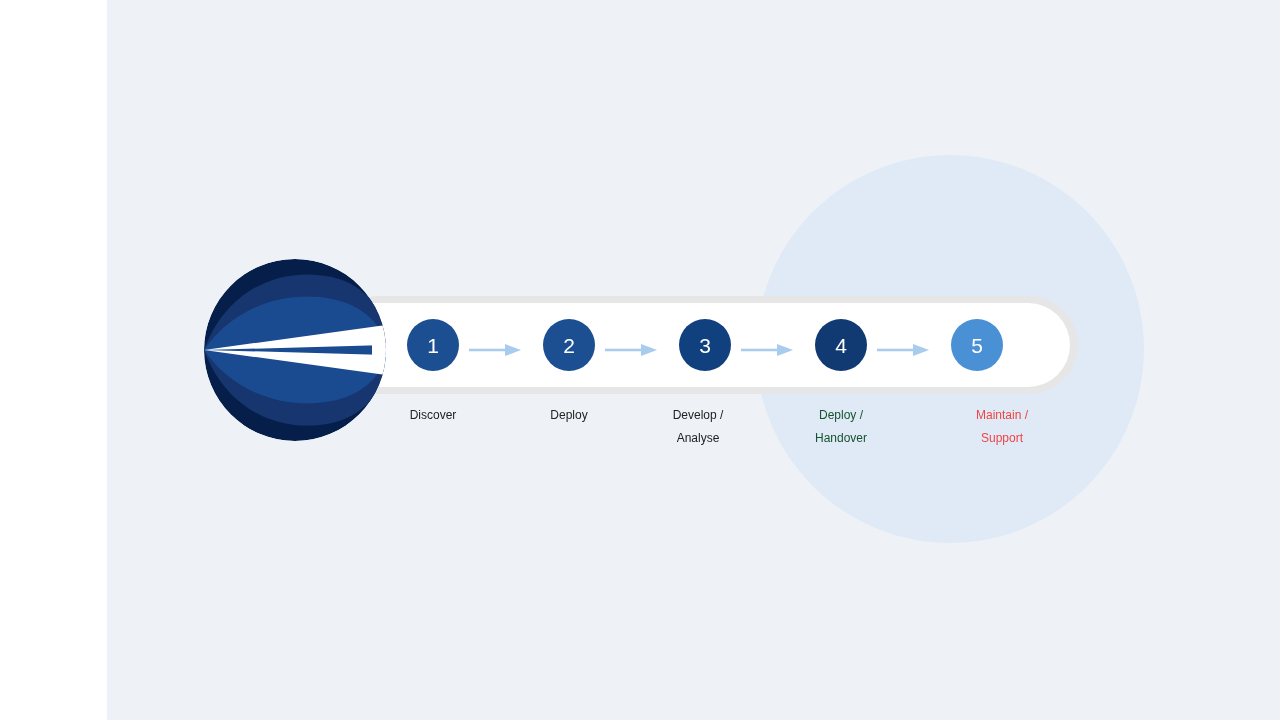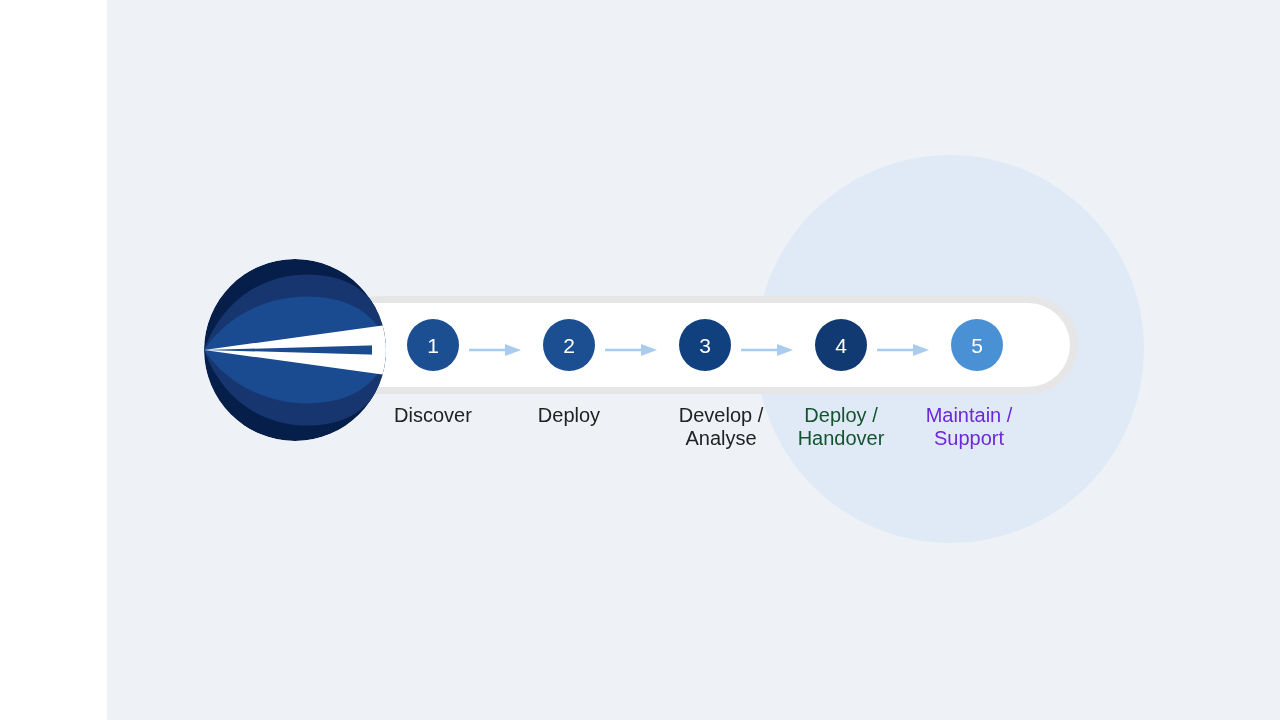--- a/index.html
+++ b/index.html
@@ -106,21 +106,21 @@
     left: 360px;
     top: 404px;
     width: 700px;
     height: 60px;
   }
   .step-label {
     position: absolute;
     top: 0;
     width: 170px;
     text-align: center;
-    font-size: 20px;
+    font-size: 12px;
     line-height: 23px;
     color: #222222;
     font-family: "Liberation Sans", sans-serif;
     white-space: pre-line;
   }
 </style>
 </head>
 <body>
 
 <div id="slide">
@@ -200,21 +200,21 @@
     </div>
 
     <div class="step-node" style="left: 591px; background: rgb(74, 144, 212);">
       <span class="step-num" style="color: rgb(255, 255, 255);">5</span>
     </div>
   </div>
 
   <div class="labels">
     <div class="step-label" style="left: -12px; color: rgb(34, 34, 34);">Discover</div>
     <div class="step-label" style="left: 124px; color: rgb(34, 34, 34);">Deploy</div>
-    <div class="step-label" style="left: 276px; color: rgb(34, 34, 34);">Develop /
+    <div class="step-label" style="left: 253px; color: rgb(34, 34, 34);">Develop /
 Analyse</div>
     <div class="step-label" style="left: 396px; color: #14532d;">Deploy /
 Handover</div>
-    <div class="step-label" style="left: 524px; color: #6d28d9;">Maintain /
+    <div class="step-label" style="left: 557px; color: #ef4444;">Maintain /
 Support</div>
   </div>
 
 </div>
 
 </body></html>

